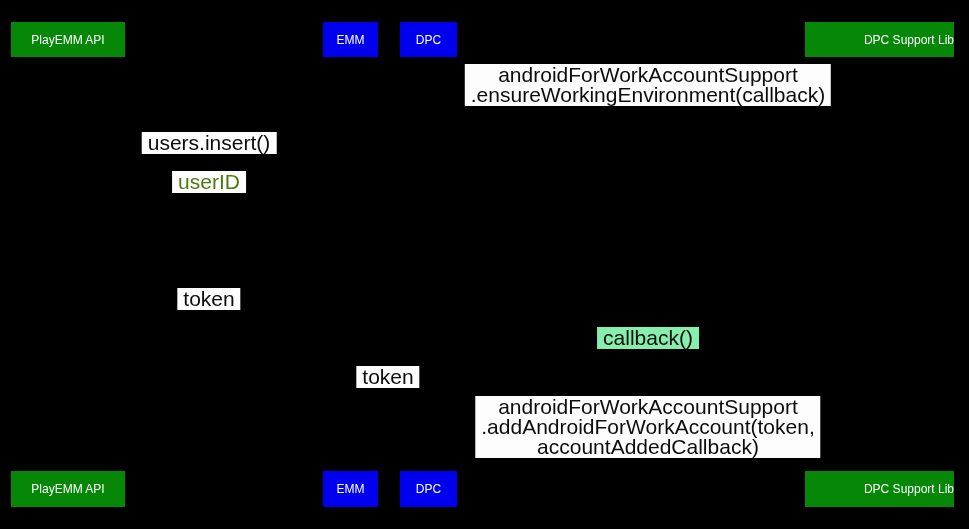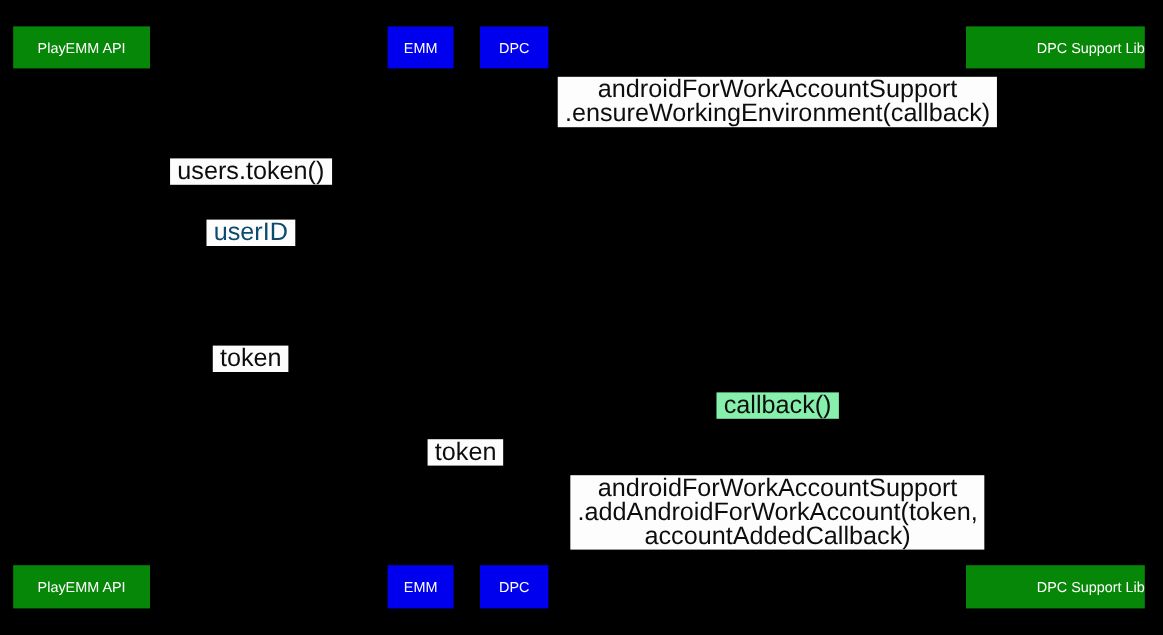--- a/index.html
+++ b/index.html
@@ -63,22 +63,22 @@
   </div>
   <div class="actor row-top x-dpc" style="background-color: rgb(0, 0, 238); color: rgb(255, 255, 255);">
     <span>DPC</span>
   </div>
   <div class="actor row-top x-dpclib" style="background-color: rgb(7, 135, 7); color: rgb(255, 255, 255);">
     <span>DPC Support Lib</span>
   </div>
 
   <div class="msg m1" style="background-color: rgb(253, 253, 253); color: rgb(13, 13, 13);">androidForWorkAccountSupport
 .ensureWorkingEnvironment(callback)</div>
-  <div class="msg m2" style="background-color: rgb(253, 253, 253); color: rgb(13, 13, 13);">users.token()</div>
-  <div class="msg m3" style="background-color: rgb(253, 253, 253); color: #0c4a6e; margin-top: 12px;">userID</div>
+  <div class="msg m2" style="background-color: rgb(253, 253, 253); color: rgb(13, 13, 13);">users.insert()</div>
+  <div class="msg m3" style="background-color: rgb(253, 253, 253); color: #4d7c0f;">userID</div>
   <div class="msg m6" style="background-color: rgb(253, 253, 253); color: rgb(13, 13, 13);">token</div>
   <div class="msg m7" style="background-color: #86efac; color: rgb(13, 13, 13);">callback()</div>
   <div class="msg m8" style="background-color: rgb(253, 253, 253); color: rgb(13, 13, 13);">token</div>
   <div class="msg m9" style="background-color: rgb(253, 253, 253); color: rgb(13, 13, 13);">androidForWorkAccountSupport
 .addAndroidForWorkAccount(token, accountAddedCallback)</div>
 
   <div class="actor row-bottom x-playemm" style="background-color: rgb(7, 135, 7); color: rgb(255, 255, 255);">
     <span>PlayEMM API</span>
   </div>
   <div class="actor row-bottom x-emm" style="background-color: rgb(0, 0, 238); color: rgb(255, 255, 255);">

